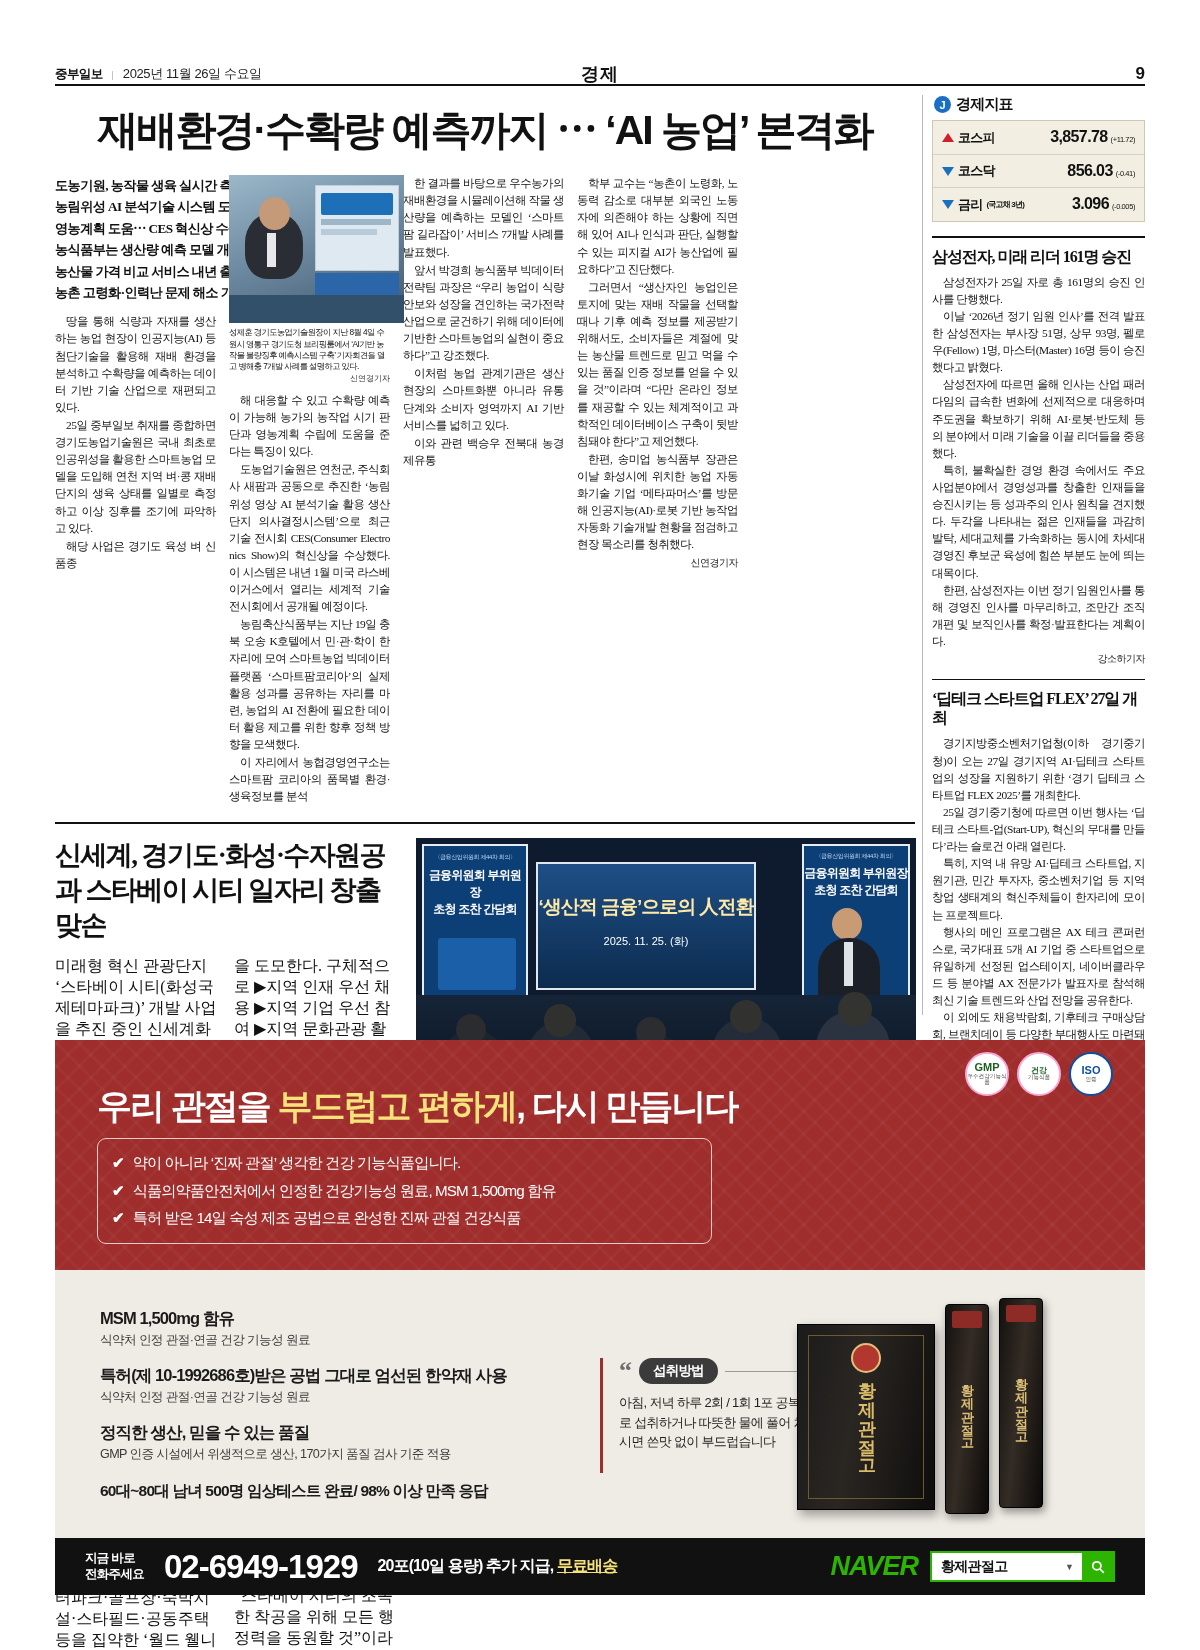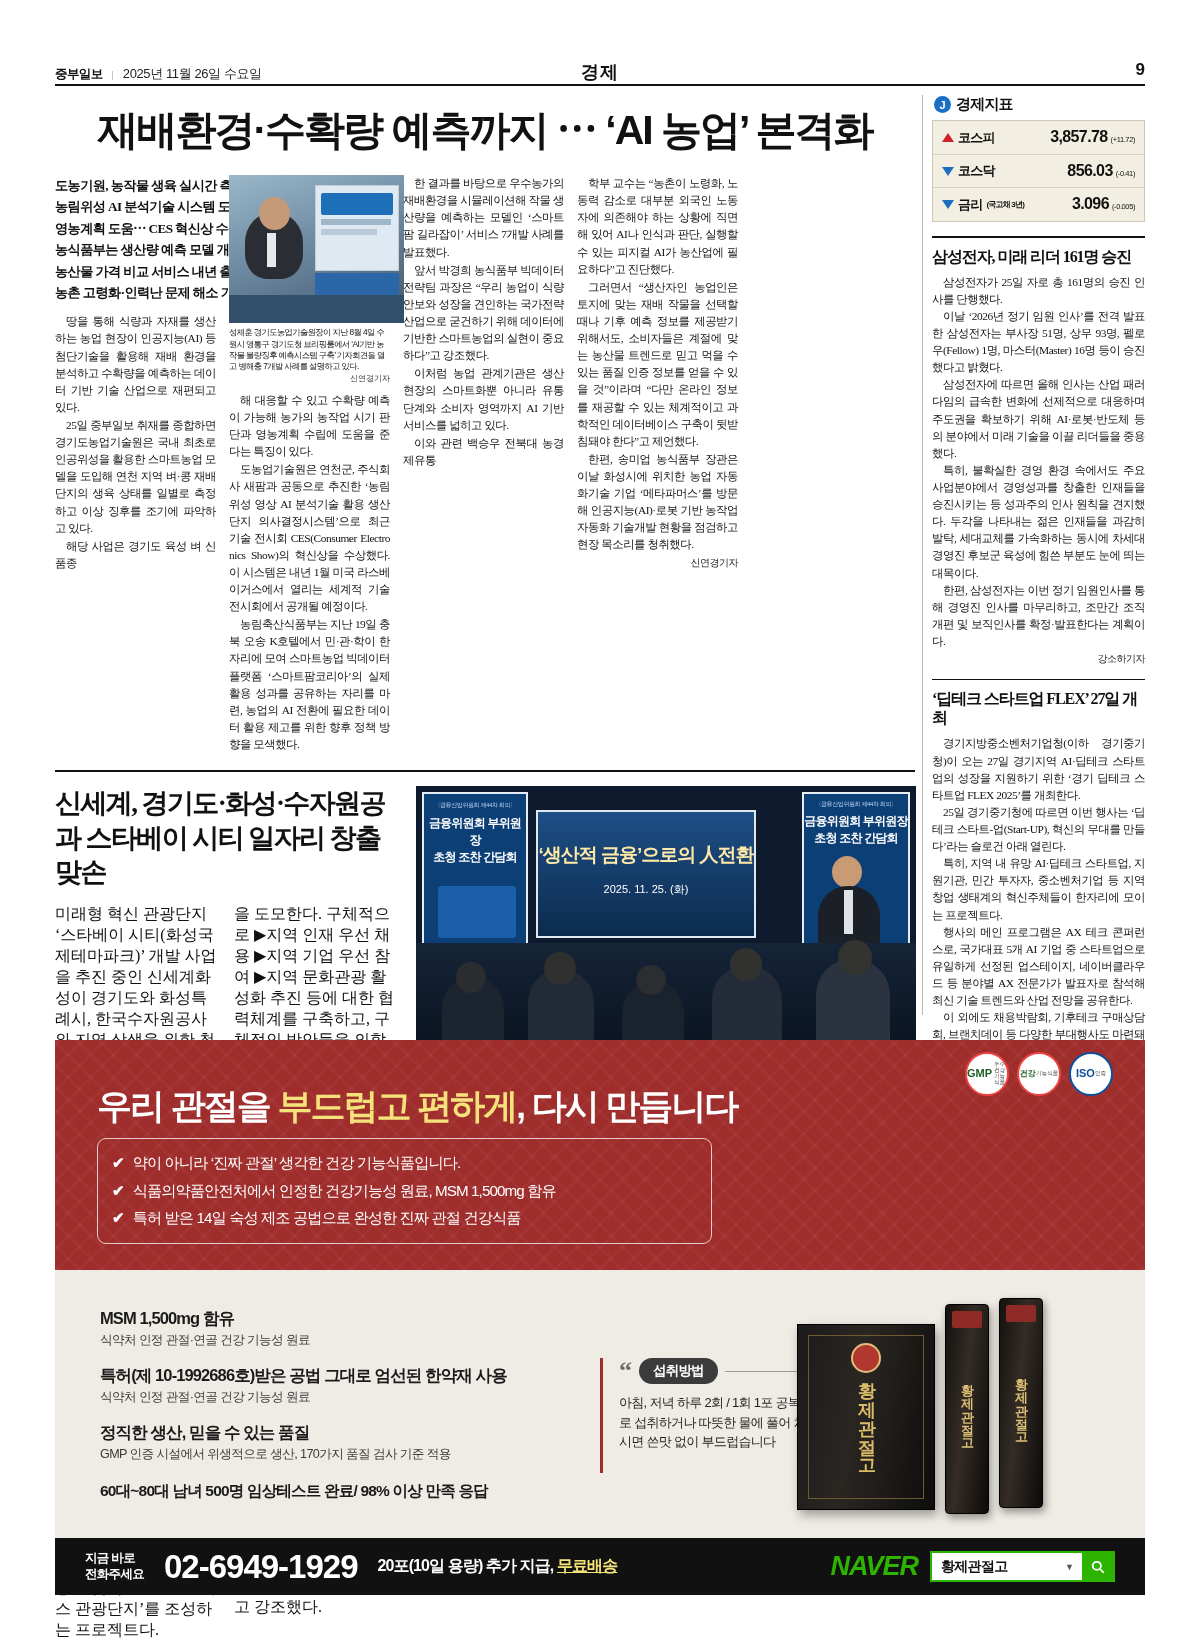--- a/index.html
+++ b/index.html
@@ -9,21 +9,21 @@
     background: #fff;
     font-family: "Liberation Serif", "DejaVu Serif", serif;
     color: #111;
     overflow: hidden;
   }
   .page { position: relative; width: 1200px; height: 1650px; padding: 0; }
 
   
   .masthead {
     position: absolute; left: 55px; top: 60px; width: 1090px; height: 28px;
-    display: flex; 
+    display: flex; align-items: center;
   }
   .mast-left { display: flex; align-items: center; gap: 9px; }
   .mast-brand { font-family: "Liberation Sans", sans-serif; font-weight: 700; font-size: 12.5px; letter-spacing: -0.6px; }
   .mast-div { color: #999; font-size: 11px; }
   .mast-date { font-family: "Liberation Sans", sans-serif; font-size: 13px; letter-spacing: -0.4px; color: #222; }
   .mast-section {
     position: absolute; left: 0; right: 0; text-align: center;
     font-family: "Liberation Sans", sans-serif; font-weight: 700;
     font-size: 18px; letter-spacing: 1px;
   }
@@ -159,23 +159,23 @@
     padding: 10px 14px 11px 14px;
   }
   .ad-bullets li {
     list-style: none; color: #fff; font-size: 15.2px; letter-spacing: -0.9px;
     line-height: 1.78; display: flex; align-items: baseline; gap: 9px; white-space: nowrap;
   }
   .chk { font-size: 15px; font-weight: 700; }
   .badges { position: absolute; right: 32px; top: 12px; display: flex; gap: 8px; }
   .badge {
     width: 44px; height: 44px; border-radius: 50%; background: #fff;
-    display: flex; flex-direction: row; align-items: center; justify-content: center;
+    display: flex; flex-direction: column; align-items: center; justify-content: center;
     font-size: 9px; font-weight: 700; color: #1b5e20; line-height: 1.05; text-align: center;
-    border: 2px solid #ef4444;
+    border: 2px solid #f9a8d4;
   }
   .badge.blue { color: #0b4f9e; border-color: #0b4f9e; }
   .badge .b1 { font-size: 11px; }
   .badge .b2 { font-size: 5.6px; font-weight: 400; color: #444; }
 
   .ad-bottom { position: relative; height: 268px; background: #efece5; overflow: hidden; }
   .paper-tear {
     position: absolute; left: 0; right: 0; top: -8px; height: 18px; background: #efece5;
     clip-path: polygon(0 40%,3% 22%,7% 52%,11% 26%,15% 55%,20% 30%,25% 58%,30% 28%,35% 55%,40% 24%,
       45% 56%,50% 30%,55% 58%,60% 26%,65% 54%,70% 30%,75% 56%,80% 24%,85% 55%,90% 28%,95% 52%,100% 34%,100% 100%,0 100%);
@@ -309,20 +309,21 @@
           <div style="position:absolute;left:30px;top:22px;width:31px;height:33px;border-radius:50%;background:#c59a78"></div>
           <div style="position:absolute;left:38px;top:58px;width:9px;height:34px;background:#e8e8ea"></div>
           <div style="position:absolute;left:0;bottom:0;width:175px;height:28px;background:#33506b"></div>
         </div>
         <div class="cap-top">성제훈 경기도농업기술원장이 지난 8월 4일 수원시 영통구 경기도청 브리핑룸에서 ‘AI기반 농작물 불량징후 예측시스템 구축’ 기자회견을 열고 병해충 7개발 사례를 설명하고 있다.</div>
         <div class="cap-credit">신연경기자</div>
         <div class="bodytext" style="margin-top:8px">
           <p>해 대응할 수 있고 수확량 예측이 가능해 농가의 농작업 시기 판단과 영농계획 수립에 도움을 준다는 특징이 있다.</p>
           <p>도농업기술원은 연천군, 주식회사 새팜과 공동으로 추진한 ‘농림위성 영상 AI 분석기술 활용 생산단지 의사결정시스템’으로 최근 기술 전시회 CES(Consumer Electronics Show)의 혁신상을 수상했다. 이 시스템은 내년 1월 미국 라스베이거스에서 열리는 세계적 기술 전시회에서 공개될 예정이다.</p>
           <p>농림축산식품부는 지난 19일 충북 오송 K호텔에서 민·관·학이 한 자리에 모여 스마트농업 빅데이터 플랫폼 ‘스마트팜코리아’의 실제 활용 성과를 공유하는 자리를 마련, 농업의 AI 전환에 필요한 데이터 활용 제고를 위한 향후 정책 방향을 모색했다.</p>
+          <p>이 자리에서 농협경영연구소는 스마트팜 코리아의 품목별 환경·생육정보를 분석</p>
         </div>
       </div>
 
       <div class="col">
         <div class="bodytext">
           <p>한 결과를 바탕으로 우수농가의 재배환경을 시뮬레이션해 작물 생산량을 예측하는 모델인 ‘스마트팜 길라잡이’ 서비스 7개발 사례를 발표했다.</p>
           <p>앞서 박경희 농식품부 빅데이터전략팀 과장은 “우리 농업이 식량안보와 성장을 견인하는 국가전략산업으로 굳건하기 위해 데이터에 기반한 스마트농업의 실현이 중요하다”고 강조했다.</p>
           <p>이처럼 농업 관계기관은 생산 현장의 스마트화뿐 아니라 유통 단계와 소비자 영역까지 AI 기반 서비스를 넓히고 있다.</p>
           <p>이와 관련 백승우 전북대 농경제유통</p>
         </div>

